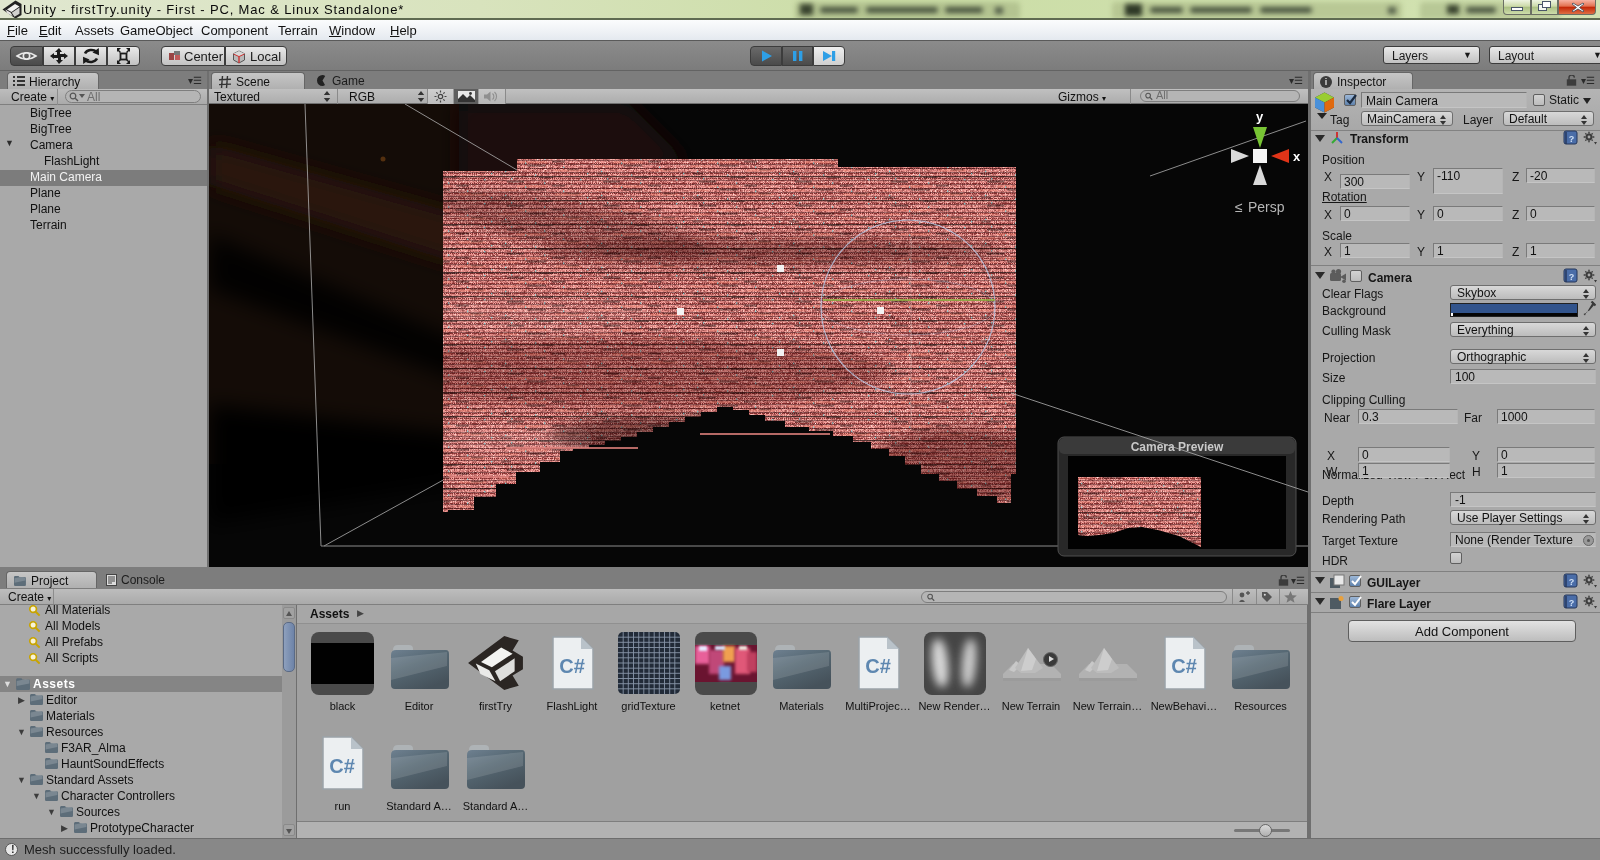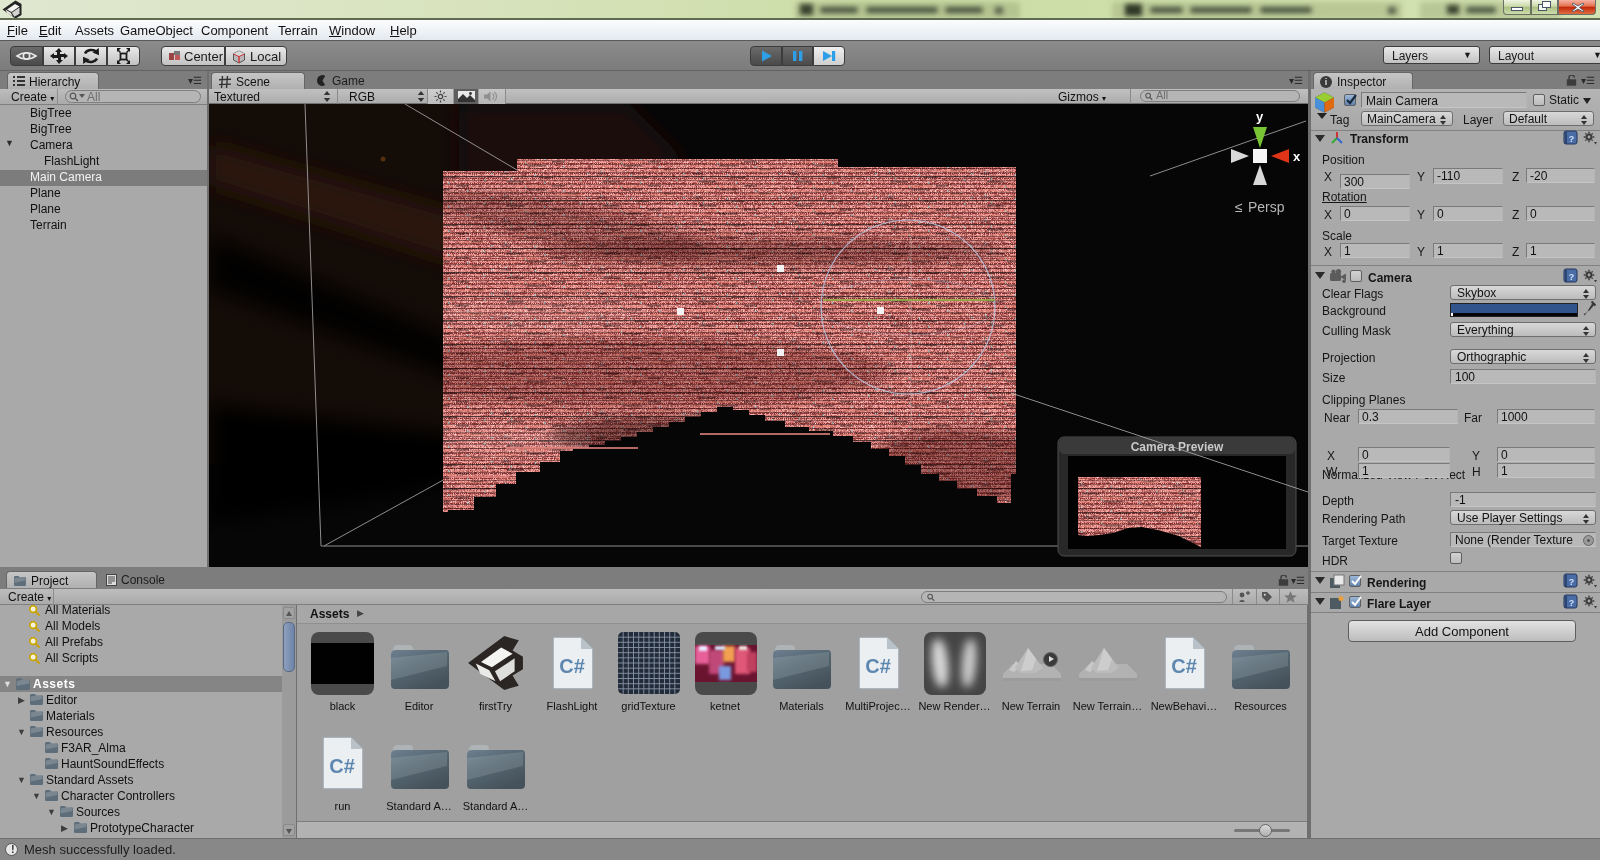--- a/index.html
+++ b/index.html
@@ -99,20 +99,21 @@
     <div class="abs blur" style="left:1388px;top:7px;width:8px;height:7px;background:#55604a;"></div>
     <div class="abs blur" style="left:1420px;top:2px;width:140px;height:17px;background:rgba(160,175,125,0.5);border-radius:4px 4px 0 0;"></div>
     <div class="abs blur" style="left:1447px;top:5px;width:12px;height:9px;background:#39432e;"></div>
     <div class="abs blur" style="left:1466px;top:7px;width:30px;height:6px;background:#4a5540;border-radius:3px;"></div>
     <svg class="abs" style="left:2px;top:0px" width="20" height="19" viewBox="0 0 20 19">
       <path d="M0.5 9.5 L13.5 0.5 L19.5 4 L19.5 15 L13.5 18.5 Z" fill="#222"></path>
       <path d="M5 9.5 L13 4 L17.5 6.5 L9.5 12 Z" fill="#f2f2f0"></path>
       <path d="M9.8 12.8 L17.5 7.6 L17.5 13.8 L12.5 16.8 Z" fill="#d2d2d0"></path>
       <path d="M3.2 9.6 L8.6 12.6 L10.8 16.2 L5.4 13.2 Z" fill="#e4e4e2"></path>
     </svg>
+    <span class="abs" id="titletext">Unity - firstTry.unity - First - PC, Mac &amp; Linux Standalone*</span>
     <div class="abs winbtn" id="btnmin">
         <div class="abs" style="left:7px;top:7px;width:12px;height:4px;background:#fdfdfd;border:1px solid #4a5568;"></div>
       </div>
     <div class="abs winbtn" id="btnmax">
         <div class="abs" style="left:6px;top:4px;width:9px;height:7px;border:1px solid #4a5568;background:#f4f6f0;"></div>
         <div class="abs" style="left:10px;top:1px;width:9px;height:7px;border:1px solid #4a5568;background:#fdfdfd;"></div>
       </div>
     <div class="abs winbtn" id="btnclose">
         <svg class="abs" style="left:12px;top:2px" width="14" height="11" viewBox="0 0 14 11">
           <path d="M2 1 L7 4 L12 1 L13 2 L8.5 5.5 L13 9 L12 10 L7 7 L2 10 L1 9 L5.5 5.5 L1 2 Z" fill="#fdfdfd" stroke="#3d4a5a" stroke-width="0.8"></path>
@@ -867,21 +868,21 @@
           <path d="M7 7 L12 12" stroke="#36c"></path>
         </g>
       </svg>
     <span class="ilabel ibold" style="left:39px;top:61px;">Transform</span>
     <span class="ilabel" style="left:11px;top:82px;">Position</span>
     <span class="ilabel" style="left:13px;top:99px;">X</span>
       <div class="tfield" style="left:29px;top:103px;width:70px;height:15px;">
         <span style="position:absolute;left:3px;top:0;">300</span>
       </div>
     <span class="ilabel" style="left:106px;top:99px;">Y</span>
-      <div class="tfield" style="left:122px;top:97px;width:70px;height:16px;">
+      <div class="tfield" style="left:122px;top:97px;width:70px;height:26px;">
         <span style="position:absolute;left:3px;top:0;">-110</span>
       </div>
     <span class="ilabel" style="left:201px;top:99px;">Z</span>
       <div class="tfield" style="left:215px;top:97px;width:69px;height:15px;">
         <span style="position:absolute;left:3px;top:0;">-20</span>
       </div>
     <span class="ilabel" style="left:11px;top:119px;text-decoration:underline;">Rotation</span>
     <span class="ilabel" style="left:13px;top:137px;">X</span>
       <div class="tfield" style="left:29px;top:135px;width:70px;height:15px;">
         <span style="position:absolute;left:3px;top:0;">0</span>
@@ -942,21 +943,21 @@
       </div>
     <span class="ilabel" style="left:11px;top:280px;">Projection</span>
     <div class="ddown" style="left:139px;top:278px;width:146px;height:15px;">
         <span style="position:absolute;left:6px;top:0px;">Orthographic</span>
         <span class="updn"></span>
       </div>
     <span class="ilabel" style="left:11px;top:300px;">Size</span>
     <div class="tfield" style="left:139px;top:298px;width:146px;height:15px;">
         <span style="position:absolute;left:4px;top:0;">100</span>
       </div>
-    <span class="ilabel" style="left:11px;top:322px;">Clipping Planes</span>
+    <span class="ilabel" style="left:11px;top:322px;">Clipping Culling</span>
     <span class="ilabel" style="left:13px;top:340px;">Near</span>
       <div class="tfield" style="left:47px;top:338px;width:100px;height:15px;">
         <span style="position:absolute;left:3px;top:0;">0.3</span>
       </div>
     <span class="ilabel" style="left:153px;top:340px;">Far</span>
       <div class="tfield" style="left:186px;top:338px;width:98px;height:15px;">
         <span style="position:absolute;left:3px;top:0;">1000</span>
       </div>
     <span class="ilabel" style="left:11px;top:361px;margin-top:36px;">Normalized View Port Rect</span>
     <span class="ilabel" style="left:16px;top:378px;">X</span>
@@ -998,21 +999,21 @@
     <div style="position:absolute;left:4px;top:506px;border-left:5px solid transparent;border-right:5px solid transparent;border-top:7px solid #2a2a2a;"></div>
     <svg style="position:absolute;left:18px;top:503px" width="16" height="15" viewBox="0 0 16 15">
         <rect x="1" y="4" width="10" height="10" fill="#4e5a62"></rect>
         <rect x="5" y="1" width="10" height="10" fill="#e8e8e8" stroke="#777"></rect>
       </svg>
     <div class="cb cbchk" style="left:38px;top:504px;">
         <svg style="position:absolute;left:0px;top:-2px" width="13" height="13" viewBox="0 0 13 13">
           <path d="M2 7 L5 10 L11 2" stroke="#fff" stroke-width="2" fill="none"></path>
         </svg>
       </div>
-    <span class="ilabel ibold" style="left:56px;top:505px;">Rendering</span>
+    <span class="ilabel ibold" style="left:56px;top:505px;">GUILayer</span>
     <div class="isep" style="top:521px;"></div>
 
     <div style="position:absolute;left:4px;top:527px;border-left:5px solid transparent;border-right:5px solid transparent;border-top:7px solid #2a2a2a;"></div>
     <svg style="position:absolute;left:18px;top:524px" width="16" height="15" viewBox="0 0 16 15">
         <rect x="1" y="3" width="11" height="11" fill="#4e5a62"></rect>
         <circle cx="12" cy="3.5" r="2.5" fill="#e8a03c"></circle>
       </svg>
     <div class="cb cbchk" style="left:38px;top:525px;">
         <svg style="position:absolute;left:0px;top:-2px" width="13" height="13" viewBox="0 0 13 13">
           <path d="M2 7 L5 10 L11 2" stroke="#fff" stroke-width="2" fill="none"></path>

